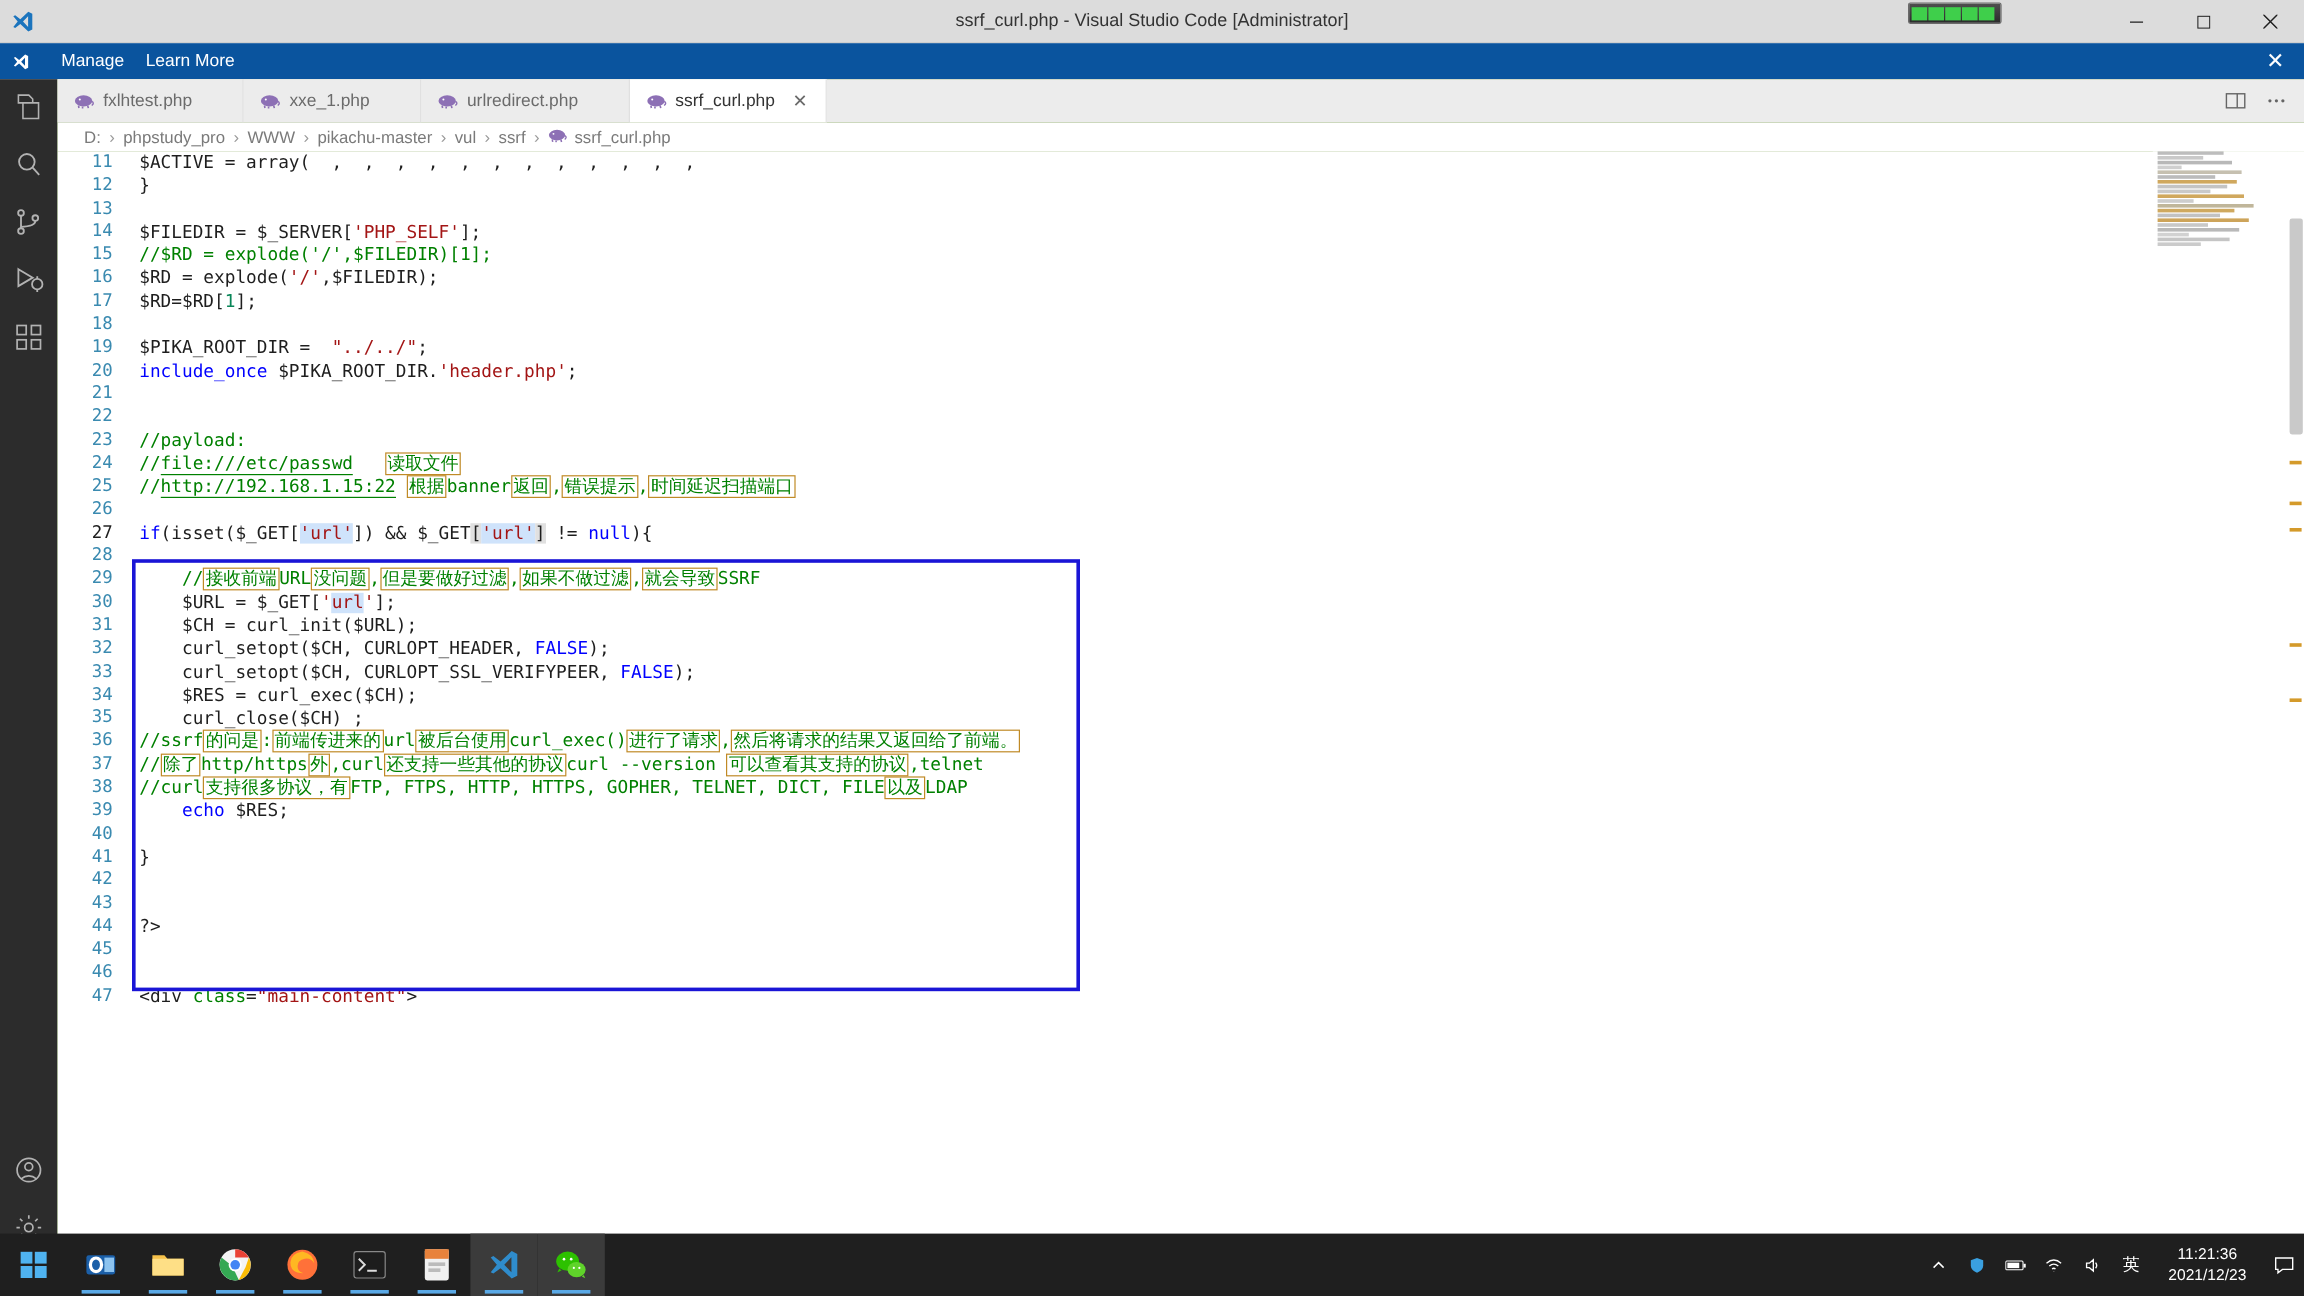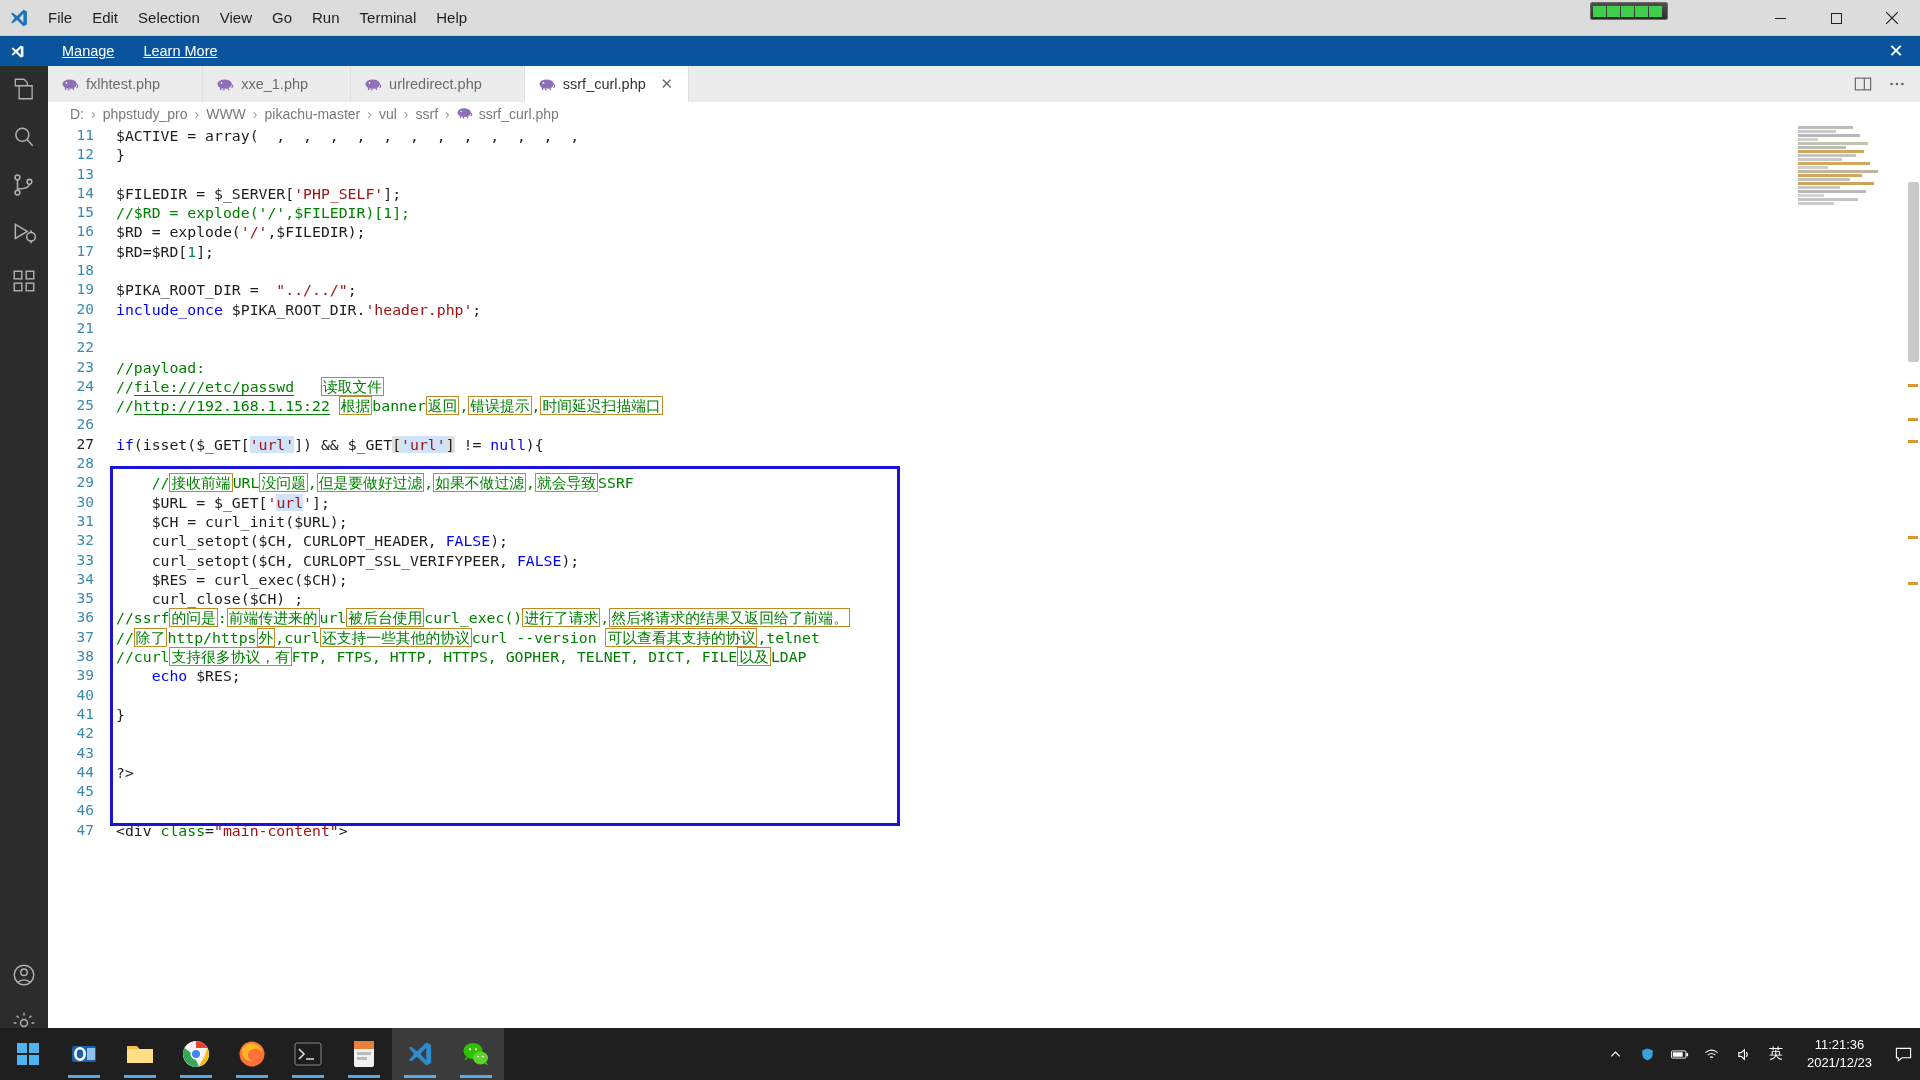--- a/index.html
+++ b/index.html
@@ -39,21 +39,21 @@
   .wbtn { width: 56px; height: 36px; display: flex; align-items: center; justify-content: center; }
   .wbtn svg { display: block; }
 
   
   .banner {
     position: absolute; top: 36px; left: 0; width: 1920px; height: 30px;
     background: #0a549e; color: #ffffff; display: flex; align-items: center;
     font-size: 14.5px; padding-left: 10px;
   }
   .banner .bicon { margin-right: 8px; display:flex; align-items:center; }
-  .banner .blink { margin-left: 29px; text-decoration: underline; cursor: pointer; }
+  .banner .blink { margin-left: 18px; cursor: pointer; }
   .banner .bclose {
     position: absolute; right: 10px; top: 0; height: 30px; width: 28px;
     display: flex; align-items: center; justify-content: center; cursor: pointer; font-size: 18px;
   }
 
   
   .activitybar {
     position: absolute; top: 66px; left: 0; width: 48px; bottom: 28px;
     background: #2c2c2c; display: flex; flex-direction: column; align-items: center;
   }
@@ -153,30 +153,21 @@
 <body>
 
 <div class="app">
 
   <div class="titlebar">
     <div class="vs-logo">
       <svg width="20" height="20" viewBox="0 0 24 24">
         <path d="M17.5 2.2 L21.5 4.2 L21.5 19.8 L17.5 21.8 L9.5 14.4 L4.4 18.3 L2.5 17.3 L6.9 12 L2.5 6.7 L4.4 5.7 L9.5 9.6 Z M17.3 6.6 L12.2 12 L17.3 17.4 Z" fill="#1b74bd"></path>
       </svg>
     </div>
-    <div class="menubar">
-      <div class="mi">File</div>
-      <div class="mi">Edit</div>
-      <div class="mi">Selection</div>
-      <div class="mi">View</div>
-      <div class="mi">Go</div>
-      <div class="mi">Run</div>
-      <div class="mi">Terminal</div>
-      <div class="mi">Help</div>
-    </div>
+    <div class="titlebar-title">ssrf_curl.php - Visual Studio Code [Administrator]</div>
     <div class="win-extra">
       <i></i>
         <i></i>
         <i></i>
         <i></i>
         <i></i>
     </div>
     <div class="wbtns">
       <div class="wbtn">
         <svg width="11" height="11" viewBox="0 0 11 11">

